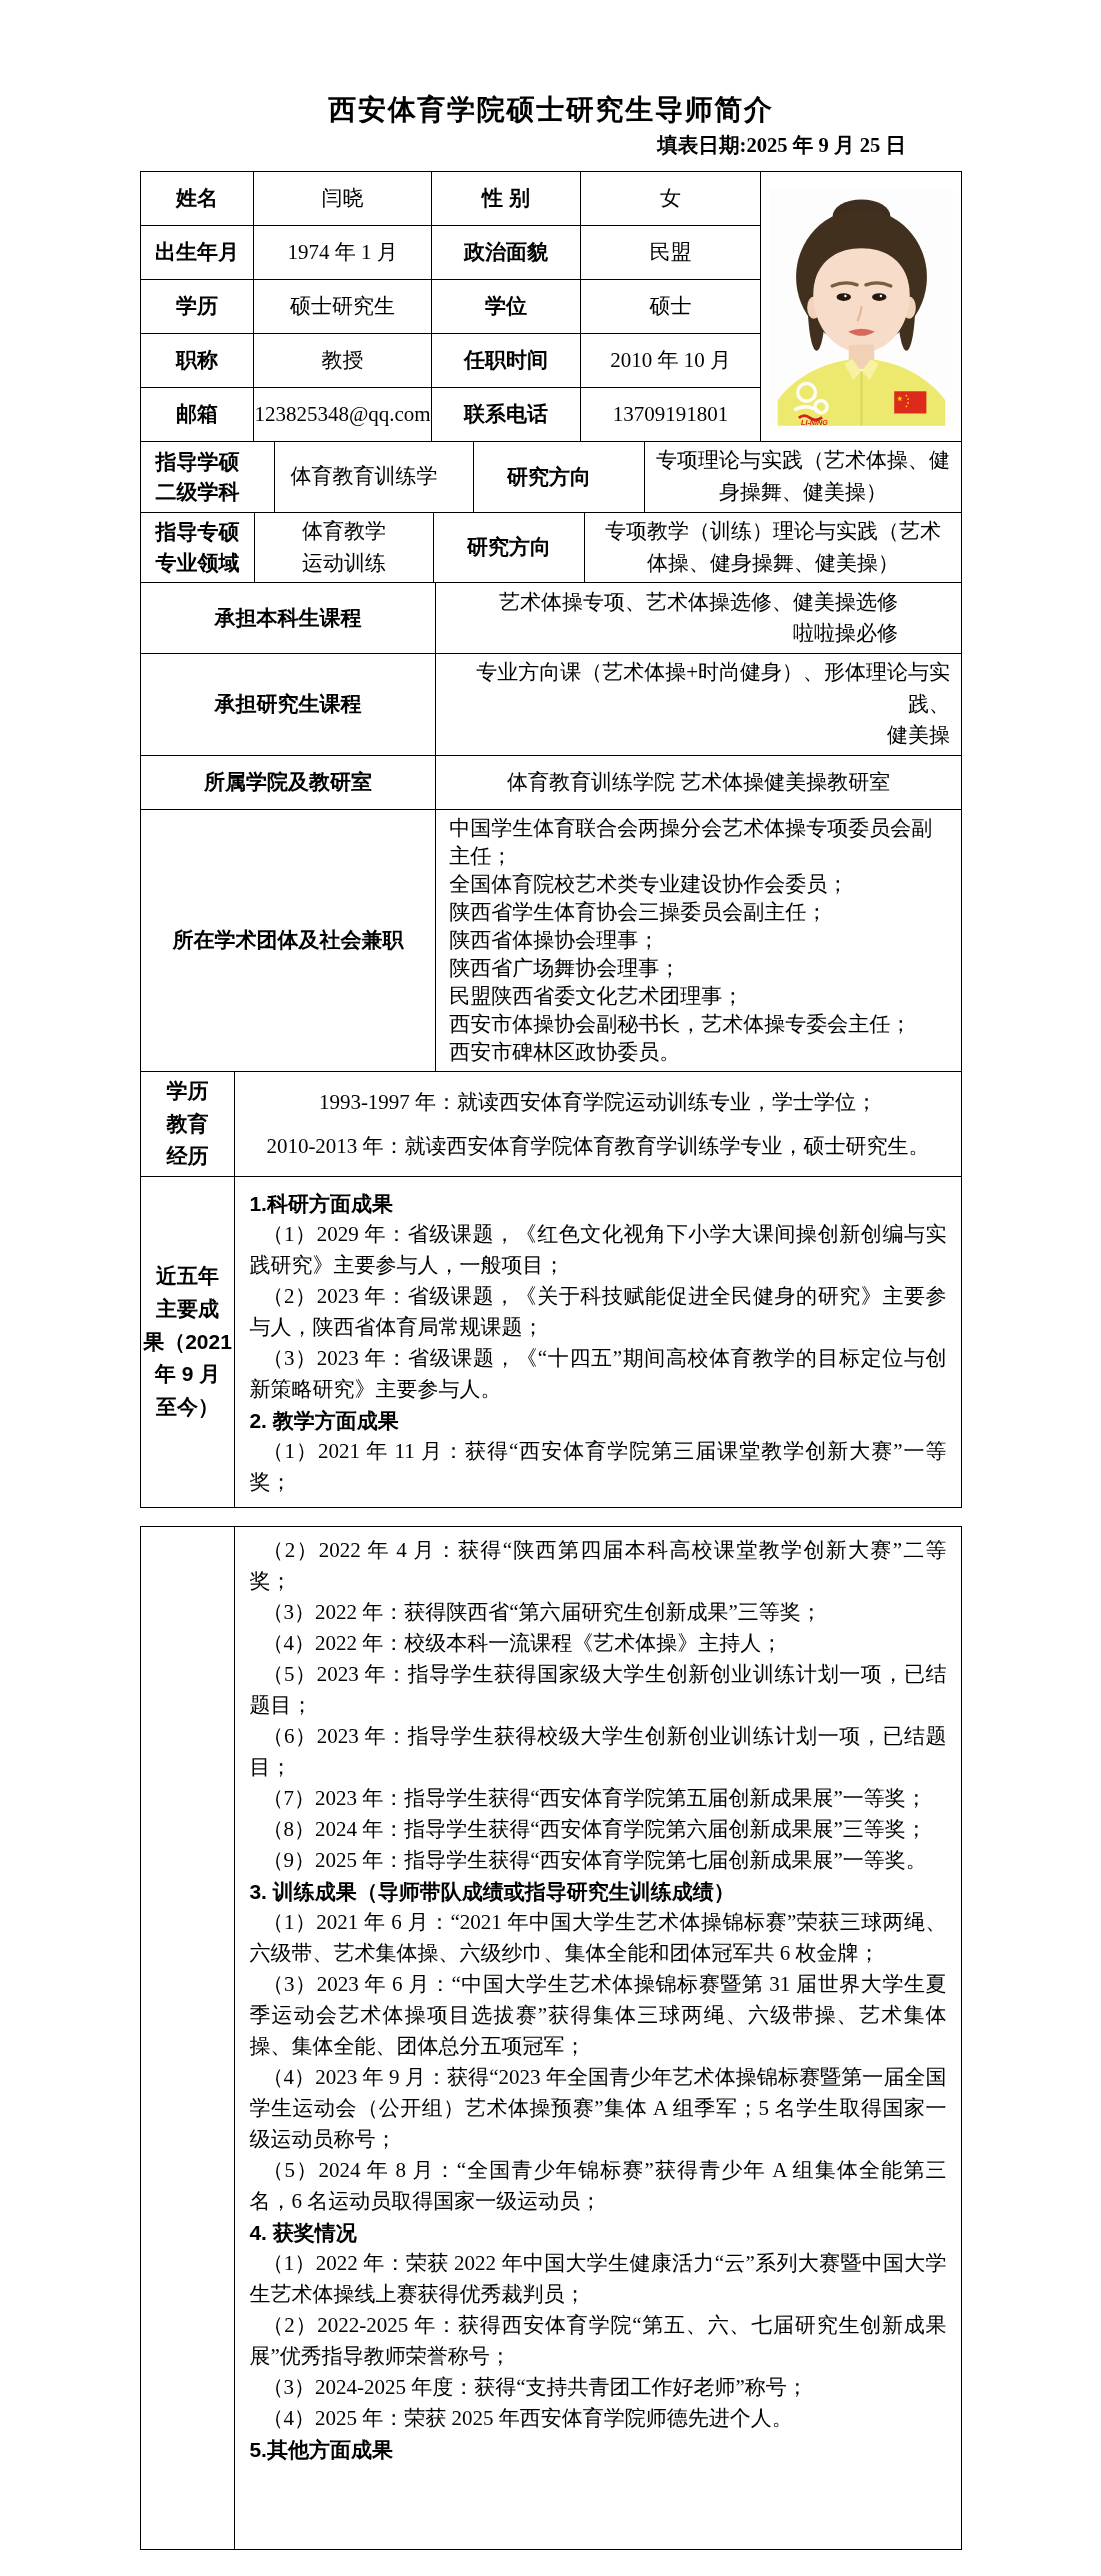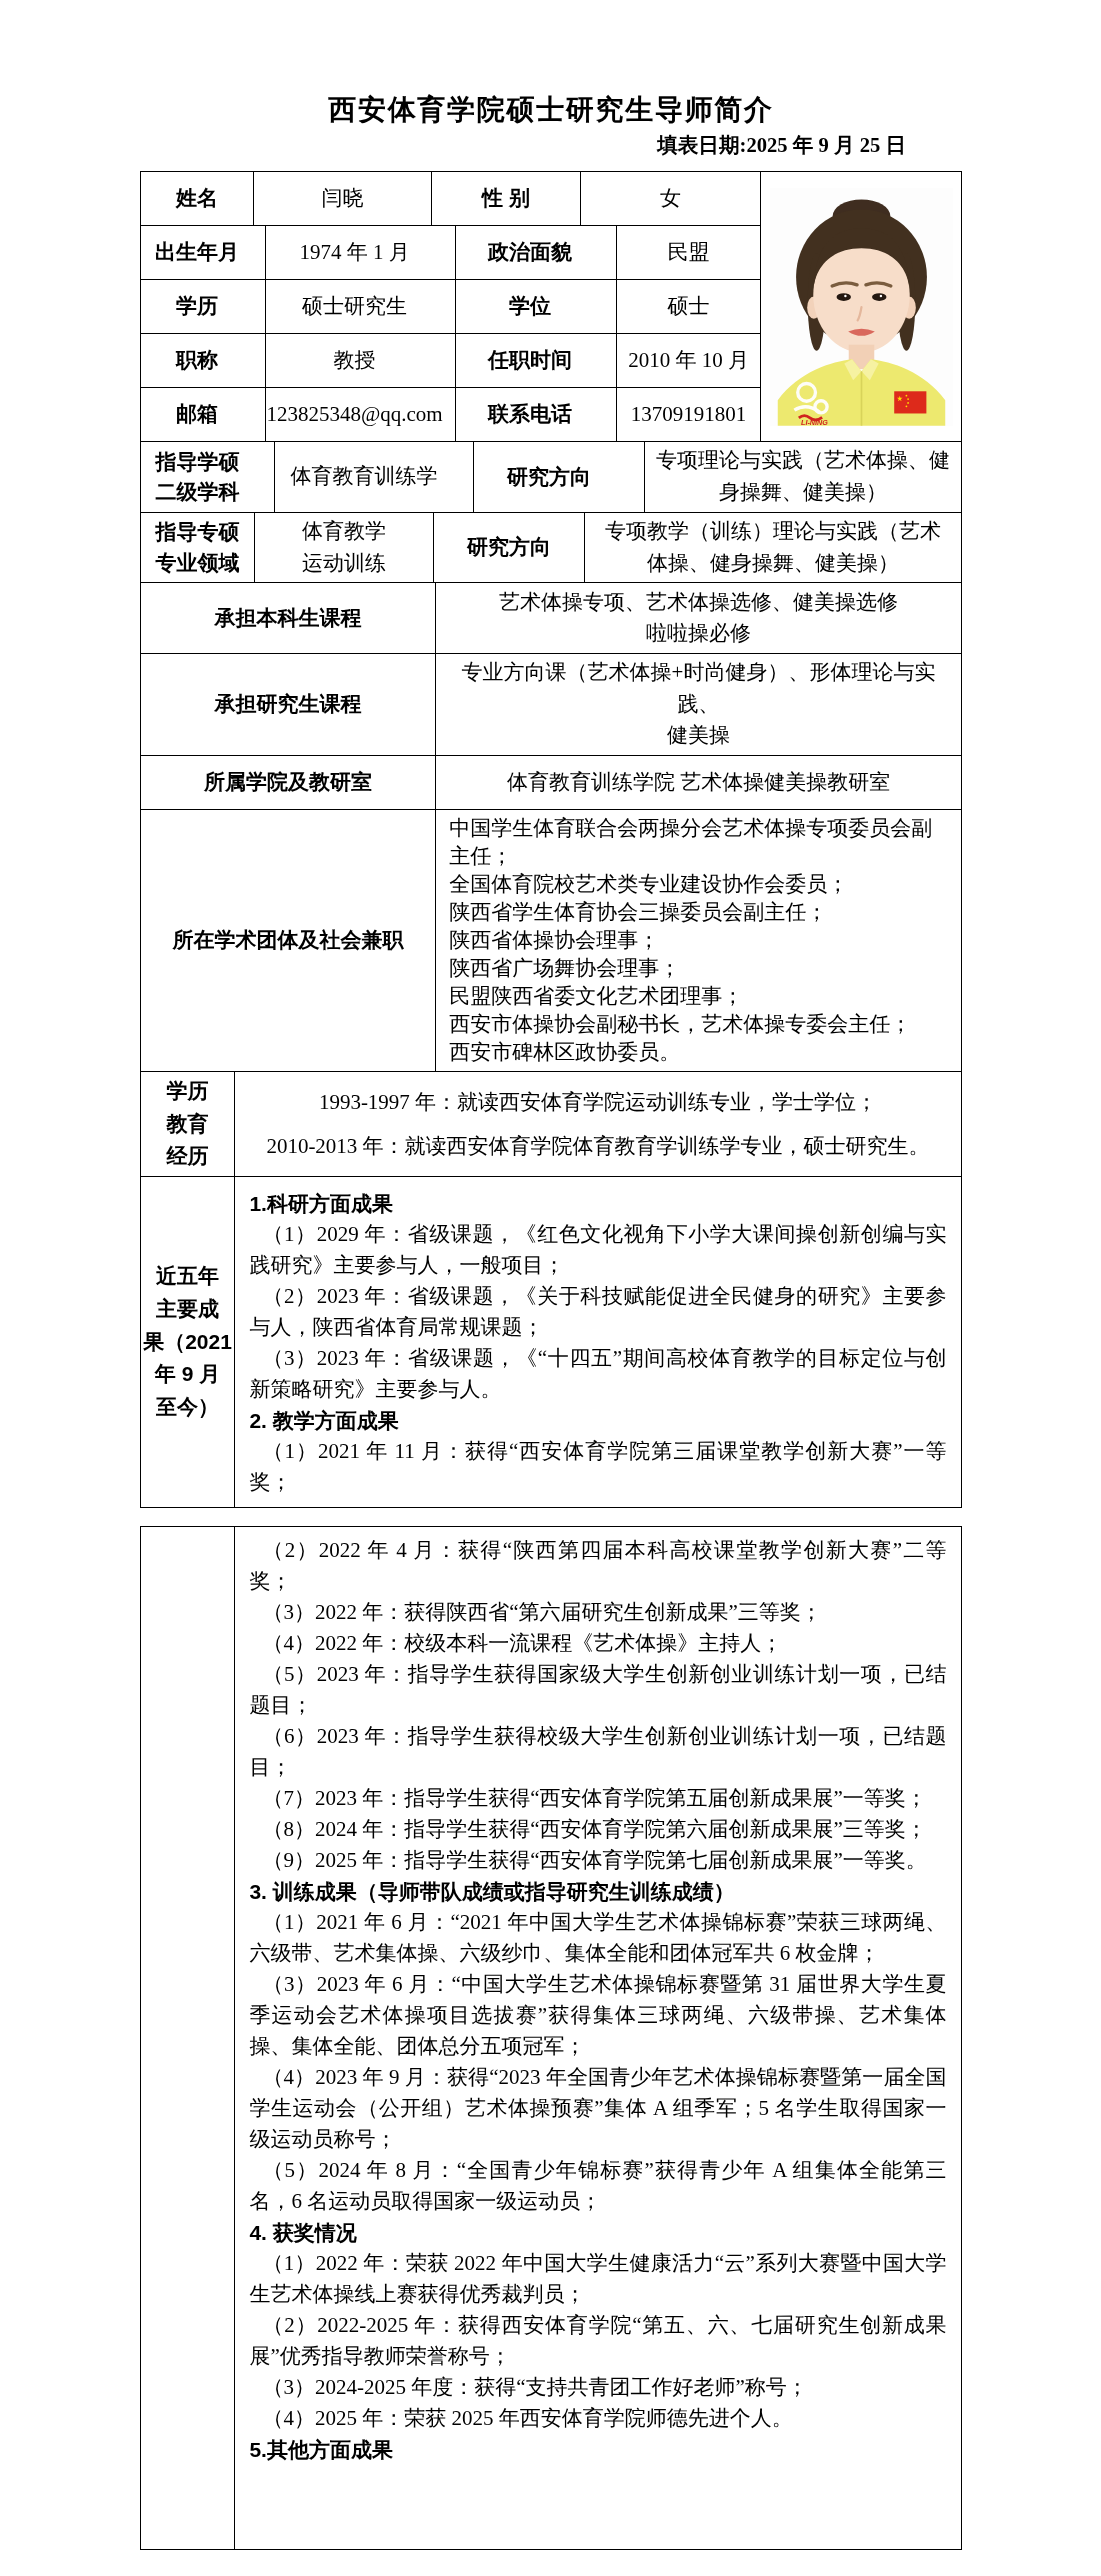--- a/index.html
+++ b/index.html
@@ -20,31 +20,31 @@
   .cell + .cell{border-left:1.7px solid #000;}
 
   .lab{font-family:"Liberation Sans","DejaVu Sans",sans-serif;font-weight:700;
        white-space:pre-line;line-height:1.45;}
   .val{white-space:pre-line;line-height:1.5;}
 
   
   .top-block{display:flex;}
   .basic-left{width:619px;}
   .basic-left .row{height:53px;}
-  .basic-left .row + .row{border-top:1.7px solid #000;gap:12px;}
+  .basic-left .row + .row{border-top:1.7px solid #000;}
   .c1{width:112px;} .c2{width:178px;} .c3{width:149px;} .c4{flex:1;}
   .photo-cell{flex:1;border-left:1.7px solid #000;display:flex;align-items:center;
               justify-content:center;padding:10px 0;}
 
   
   .m-lab{width:113px;} .m-val{width:179px;} .m-dir{width:151px;} .m-dirval{flex:1;padding:3.3px 10px;}
   .r-mentor1{min-height:53px;gap:20px;} .r-mentor2{min-height:60px;}
 
   
-  .co-lab{width:294px;} .co-val{flex:1;padding:3.3px 11px;}
+  .co-lab{width:294px;} .co-val{flex:1;padding:3.3px 11px;text-align:right;}
   .r-co1{min-height:58px;} .r-co2{min-height:54px;} .r-co3{min-height:53px;}
 
   
   .soc-list{flex:1;display:block;text-align:left;padding:4.4px 13.3px;}
   .soc-list p{margin:0;font-size:21px;line-height:28px;}
 
   
   .n-lab{width:93px;line-height:1.55;}
   .edu-list{flex:1;display:flex;flex-direction:column;justify-content:center;
             text-align:left;padding:3.3px 14.4px;min-height:104px;}

